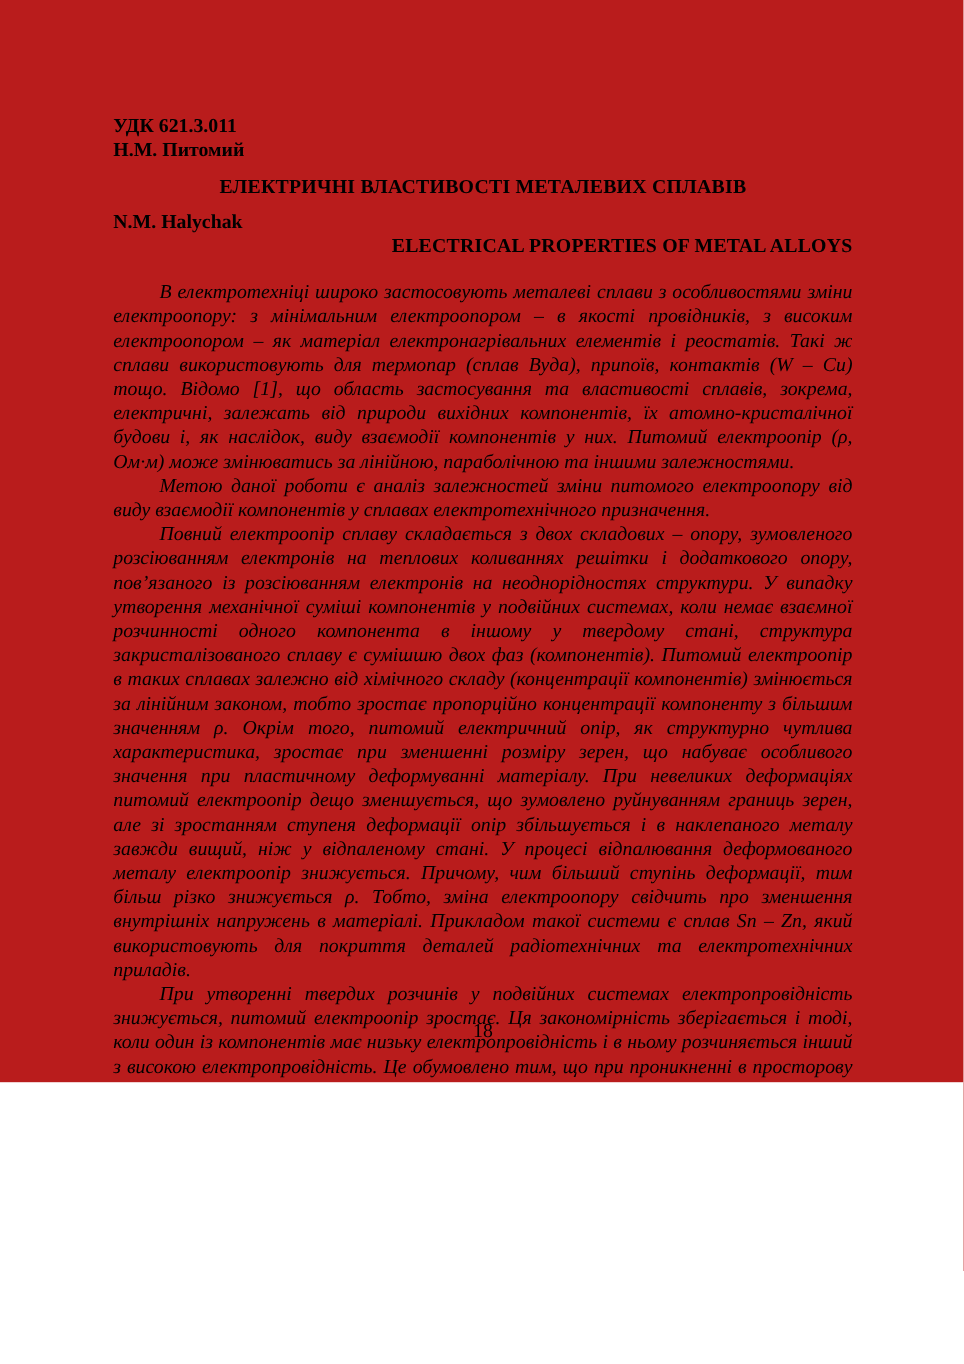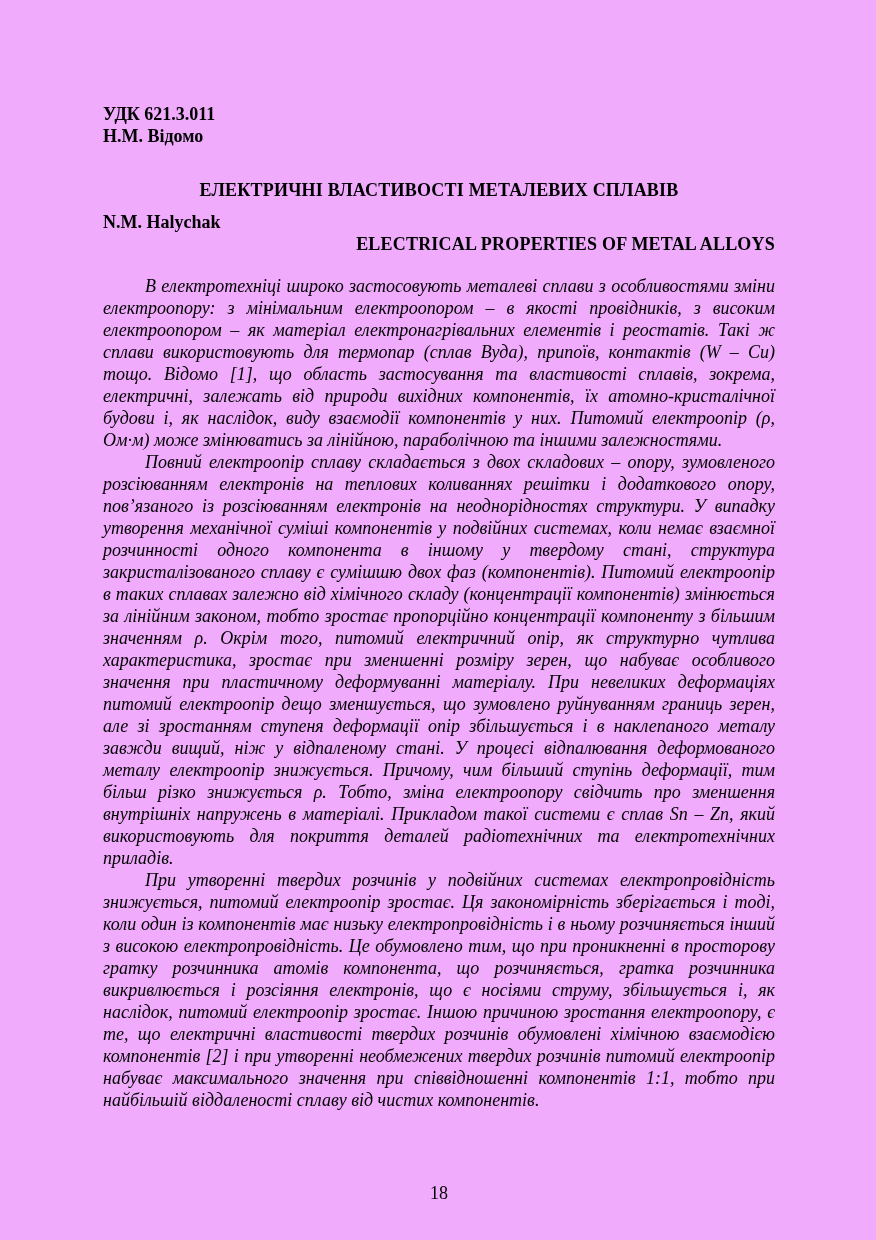--- a/index.html
+++ b/index.html
@@ -3,35 +3,35 @@
 <meta charset="utf-8">
 <style>
   html, body {
     margin: 0;
     padding: 0;
     background: #ffffff;
   }
   .page {
     position: relative;
     width: 876px;
-    height: 1240px;
-    background: #f0abfc;
+    height: 984px;
+    background: #b91c1c;
     box-sizing: border-box;
     padding: 103px 101px 0 103px;
     font-family: "Liberation Serif", "DejaVu Serif", serif;
     font-size: 18px;
     line-height: 22px;
     color: #000000;
     overflow: hidden;
   }
   .bold { font-weight: bold; }
   .center { text-align: center; }
   .header-line { white-space: nowrap; }
   .title-ua {
-    margin-top: 32px;
+    margin-top: 11px;
     letter-spacing: 0.2px;
   }
   .author-en {
     margin-top: 10px;
   }
   .title-en {
     letter-spacing: 0.2px;
     text-align: right;
   }
   .body-text {
@@ -51,29 +51,30 @@
     text-align: center;
   }
 </style>
 </head>
 <body>
 
 <div class="page">
 
   <div class="header">
     <div class="header-line bold">УДК 621.3.011</div>
-    <div class="header-line bold">Н.М. Відомо</div>
+    <div class="header-line bold">Н.М. Питомий</div>
   </div>
 
   <div class="title-ua bold center">ЕЛЕКТРИЧНІ ВЛАСТИВОСТІ МЕТАЛЕВИХ СПЛАВІВ</div>
 
   <div class="author-en bold">N.M. Halychak</div>
   <div class="title-en bold center">ELECTRICAL PROPERTIES OF METAL ALLOYS</div>
 
   <div class="body-text">
     <p>В електротехніці широко застосовують металеві сплави з особливостями зміни електроопору: з мінімальним електроопором – в якості провідників, з високим електроопором – як матеріал електронагрівальних елементів і реостатів. Такі ж сплави використовують для термопар (сплав Вуда), припоїв, контактів (W – Cu) тощо. Відомо [1], що область застосування та властивості сплавів, зокрема, електричні,  залежать від природи вихідних компонентів, їх атомно-кристалічної будови і, як наслідок, виду взаємодії компонентів у них. Питомий електроопір (ρ, Ом·м) може змінюватись за лінійною, параболічною та іншими залежностями.</p>
+    <p>Метою даної роботи є аналіз залежностей зміни питомого електроопору від виду взаємодії компонентів у сплавах електротехнічного призначення.</p>
     <p>Повний електроопір сплаву складається з двох складових – опору, зумовленого розсіюванням електронів на теплових коливаннях решітки і додаткового опору, пов’язаного із розсіюванням електронів на неоднорідностях структури. У випадку утворення механічної суміші компонентів у подвійних системах, коли немає взаємної розчинності одного компонента в іншому у твердому стані, структура закристалізованого сплаву є сумішшю двох фаз (компонентів). Питомий електроопір в таких сплавах залежно від хімічного складу (концентрації компонентів) змінюється за лінійним законом, тобто зростає пропорційно концентрації компоненту з більшим значенням ρ. Окрім того, питомий електричний опір, як структурно чутлива характеристика, зростає при зменшенні розміру зерен, що набуває особливого значення при пластичному деформуванні матеріалу. При невеликих деформаціях питомий електроопір дещо зменшується, що зумовлено руйнуванням границь зерен, але зі зростанням ступеня деформації опір збільшується і в наклепаного металу завжди вищий, ніж у відпаленому стані. У процесі відпалювання деформованого металу електроопір знижується. Причому, чим  більший ступінь деформації, тим більш різко знижується  ρ. Тобто, зміна електроопору свідчить про зменшення внутрішніх напружень в матеріалі. Прикладом такої системи є сплав Sn – Zn, який використовують для покриття деталей радіотехнічних та електротехнічних приладів.</p>
     <p>При утворенні твердих розчинів у подвійних системах електропровідність знижується, питомий електроопір зростає. Ця закономірність зберігається і тоді, коли один із компонентів має низьку електропровідність і в ньому розчиняється інший з високою електропровідність. Це обумовлено тим, що при проникненні в просторову гратку розчинника атомів компонента, що розчиняється, гратка розчинника викривлюється і розсіяння електронів, що є носіями струму, збільшується і, як наслідок, питомий електроопір зростає. Іншою причиною зростання електроопору, є те, що  електричні властивості твердих розчинів обумовлені хімічною взаємодією компонентів [2] і при утворенні необмежених твердих розчинів питомий електроопір набуває максимального значення при співвідношенні компонентів 1:1, тобто при найбільшій віддаленості сплаву від чистих компонентів.</p>
   </div>
 
   <div class="page-number">18</div>
 
 </div>
 
 </body></html>

